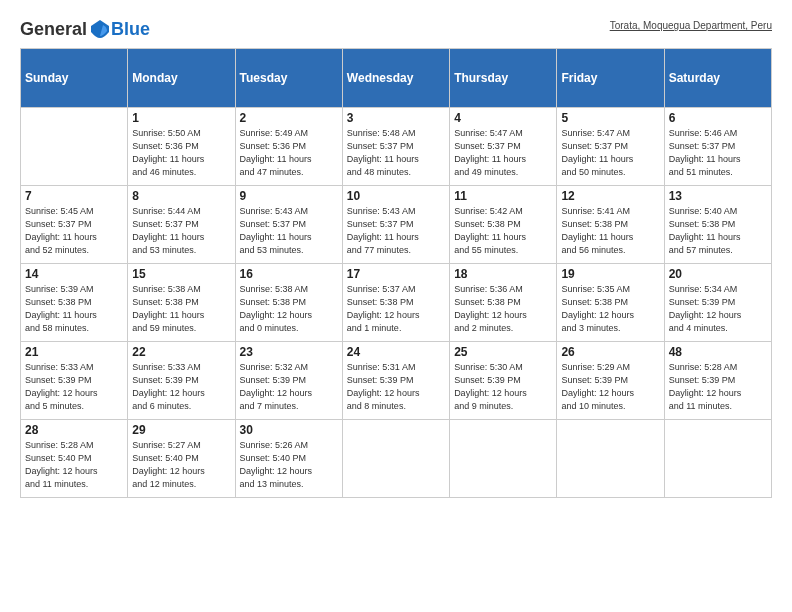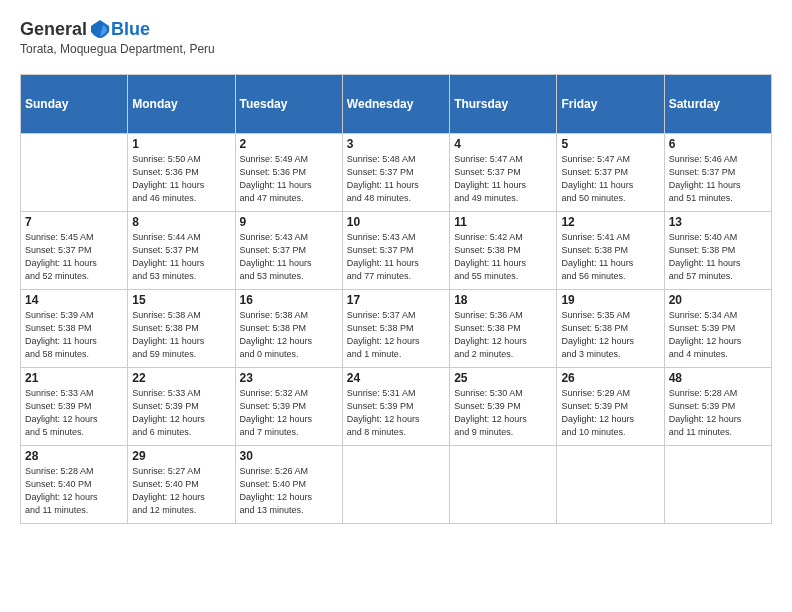--- a/index.html
+++ b/index.html
@@ -13,22 +13,21 @@
     .page {
       width: 792px;
       height: 612px;
       padding: 18px 20px 10px 20px;
       background: #fff;
     }
     .header {
       display: flex;
       align-items: flex-start;
       justify-content: space-between;
-      margin-bottom: 18px;
-      flex-direction: column;
+      margin-bottom: 8px;
     }
     .logo {
       display: flex;
       flex-direction: column;
       align-items: flex-start;
     }
     .logo-text {
       display: flex;
       align-items: center;
       gap: 0;
@@ -51,23 +50,24 @@
     .title-block {
       text-align: right;
     }
     .month-title {
       font-size: 36px;
       font-weight: bold;
       color: #222;
       line-height: 1.1;
     }
     .subtitle {
-      font-size: 12px;
+      font-size: 10px;
       color: #444;
       margin-top: 2px;
+      text-decoration: underline;
     }
     .calendar {
       width: 100%;
       border-collapse: collapse;
       table-layout: fixed;
     }
     .calendar th {
       background: #2e6db4;
       color: #fff;
       font-size: 12px;

